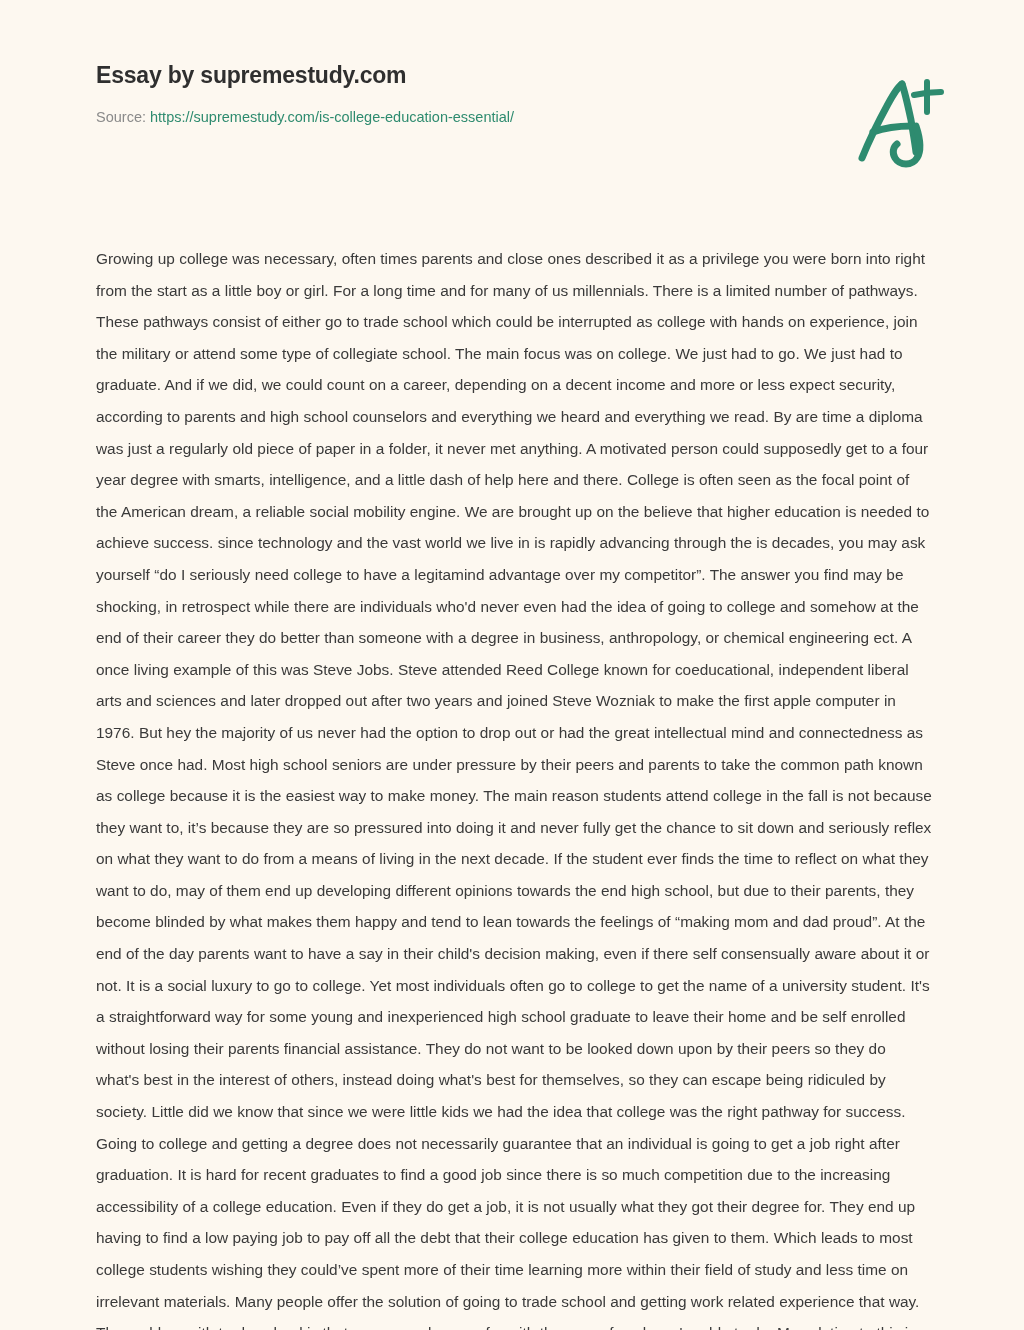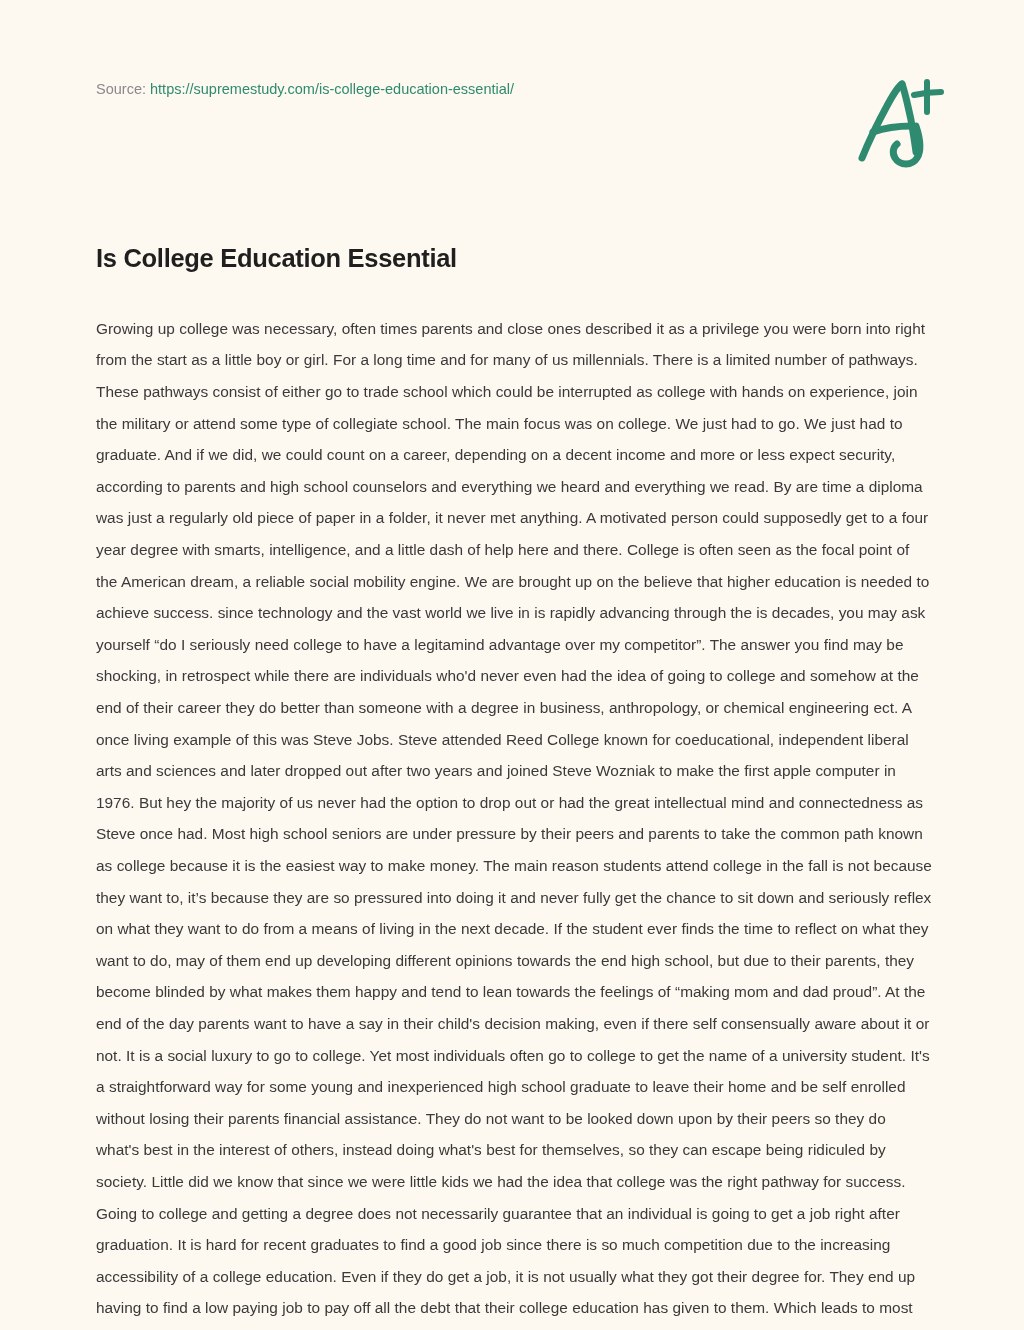--- a/index.html
+++ b/index.html
@@ -89,20 +89,21 @@
     margin: 0;
     word-spacing: 0.1px;
   }
 </style>
 </head>
 <body>
 
 <div class="page">
 
   <div class="header">
+    <h1 class="site-title">Essay by supremestudy.com</h1>
     <div class="source-line">
       <span class="source-label">Source:</span>
       <a class="source-url" href="#">https://supremestudy.com/is-college-education-essential/</a>
     </div>
   </div>
 
   <div class="logo">
     <svg viewBox="0 0 120 120" xmlns="http://www.w3.org/2000/svg">
       <g fill="none" stroke="#2e8b6f" stroke-linecap="round" stroke-linejoin="round">
 
@@ -115,17 +116,16 @@
         <path d="M74 64 C78 76 80 88 75 96 C70 104 58 104 53 96 C50 91 51 85 55 82" stroke-width="7"></path>
 
         <path d="M85 20 C85 30 85 41 85 50" stroke-width="6"></path>
 
         <path d="M72 33 C81 31 92 30 99 30" stroke-width="6"></path>
       </g>
     </svg>
   </div>
 
   <div class="article">
-    <h2 class="essay-title">Is College Education Essential</h2>
     <p class="essay-body">Growing up college was necessary, often times parents and close ones described it as a privilege you were born into right from the start as a little boy or girl. For a long time and for many of us millennials. There is a limited number of pathways. These pathways consist of either go to trade school which could be interrupted as college with hands on experience, join the military or attend some type of collegiate school. The main focus was on college. We just had to go. We just had to graduate. And if we did, we could count on a career, depending on a decent income and more or less expect security, according to parents and high school counselors and everything we heard and everything we read. By are time a diploma was just a regularly old piece of paper in a folder, it never met anything. A motivated person could supposedly get to a four year degree with smarts, intelligence, and a little dash of help here and there. College is often seen as the focal point of the American dream, a reliable social mobility engine. We are brought up on the believe that higher education is needed to achieve success. since technology and the vast world we live in is rapidly advancing through the is decades, you may ask yourself “do I seriously need college to have a legitamind advantage over my competitor”. The answer you find may be shocking, in retrospect while there are individuals who'd never even had the idea of going to college and somehow at the end of their career they do better than someone with a degree in business, anthropology, or chemical engineering ect. A once living example of this was Steve Jobs. Steve attended Reed College known for coeducational, independent liberal arts and sciences and later dropped out after two years and joined Steve Wozniak to make the first apple computer in 1976. But hey the majority of us never had the option to drop out or had the great intellectual mind and connectedness as Steve once had. Most high school seniors are under pressure by their peers and parents to take the common path known as college because it is the easiest way to make money. The main reason students attend college in the fall is not because they want to, it’s because they are so pressured into doing it and never fully get the chance to sit down and seriously reflex on what they want to do from a means of living in the next decade. If the student ever finds the time to reflect on what they want to do, may of them end up developing different opinions towards the end high school, but due to their parents, they become blinded by what makes them happy and tend to lean towards the feelings of “making mom and dad proud”. At the end of the day parents want to have a say in their child's decision making, even if there self consensually aware about it or not. It is a social luxury to go to college. Yet most individuals often go to college to get the name of a university student. It's a straightforward way for some young and inexperienced high school graduate to leave their home and be self enrolled without losing their parents financial assistance. They do not want to be looked down upon by their peers so they do what's best in the interest of others, instead doing what's best for themselves, so they can escape being ridiculed by society. Little did we know that since we were little kids we had the idea that college was the right pathway for success. Going to college and getting a degree does not necessarily guarantee that an individual is going to get a job right after graduation. It is hard for recent graduates to find a good job since there is so much competition due to the increasing accessibility of a college education. Even if they do get a job, it is not usually what they got their degree for. They end up having to find a low paying job to pay off all the debt that their college education has given to them. Which leads to most college students wishing they could’ve spent more of their time learning more within their field of study and less time on irrelevant materials. Many people offer the solution of going to trade school and getting work related experience that way. The problem with trade school is that you can only go so far with the area of work you're able to do. My solution to this is to have high schools stay more focused on getting students into CCP. By finishing prerequisites through junior and senior year of high school, not only are CCP students getting head of your classmates they’ll be getting most if not all of the useless courses finished before they enter college. College has its benefits and drawbacks definitely. But what you make of it I think, is college. It can be your best time, but only if you want it. You can take a pessimistic view and believe that college is a waste of money, or that it can be regarded as a new and challenging frontier that essentially sets a precedent in your life.</p>
   </div>
 
 </div>
 
 </body></html>

